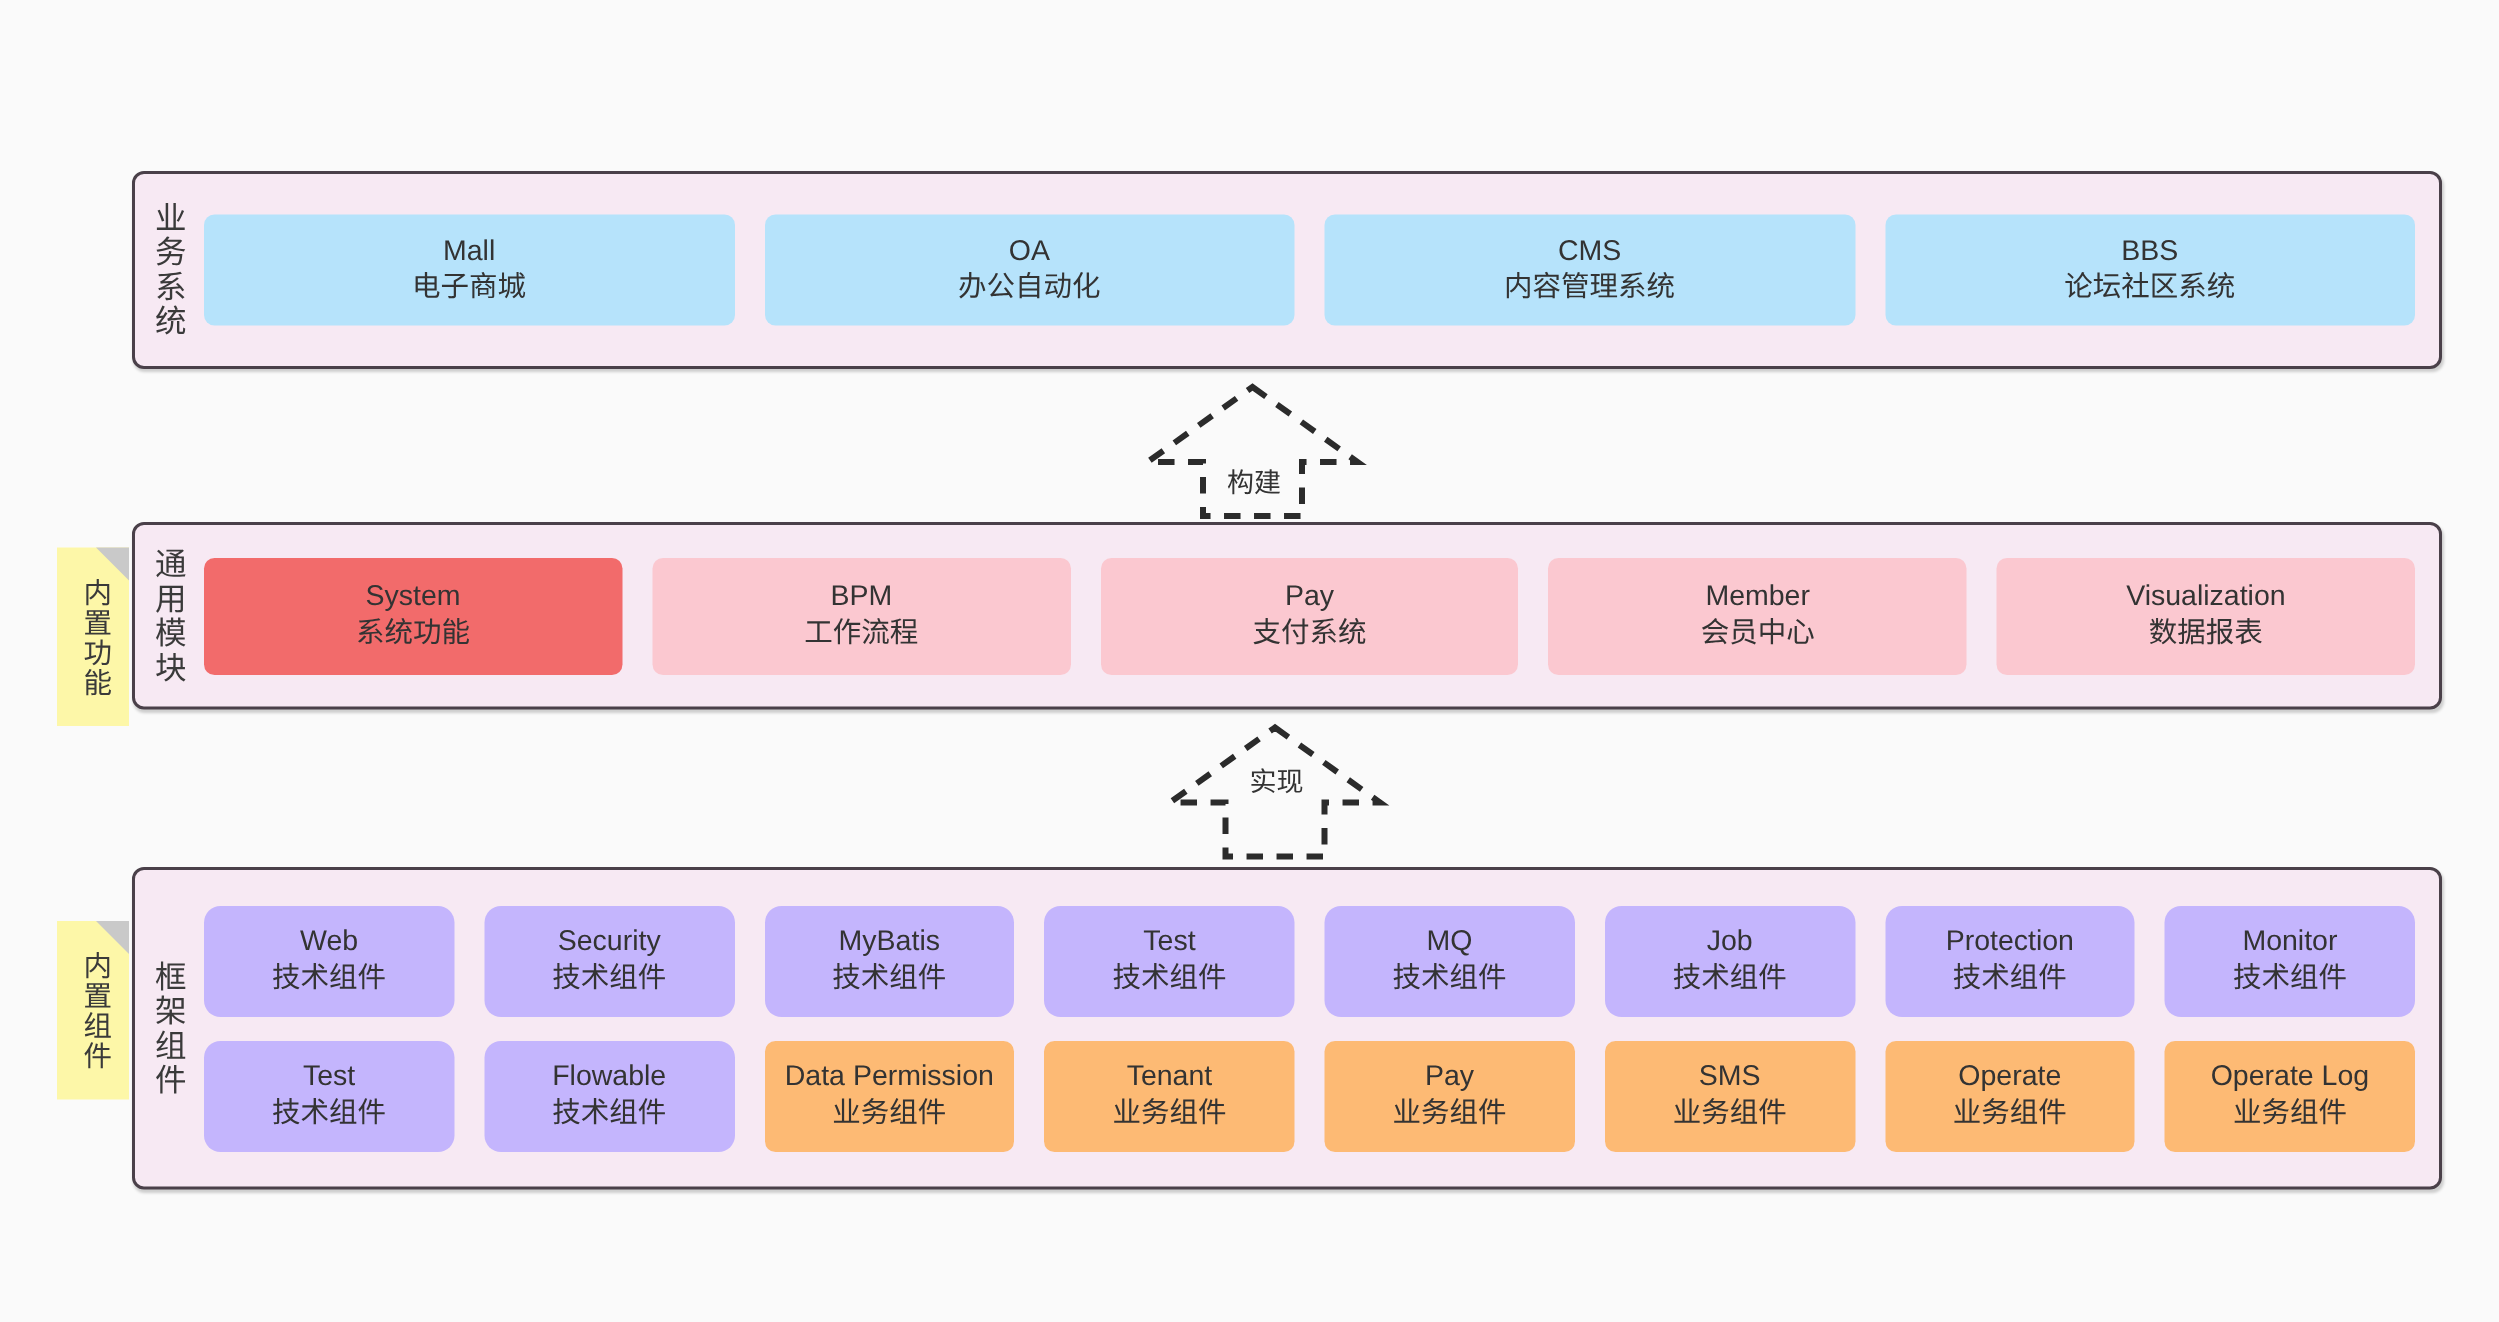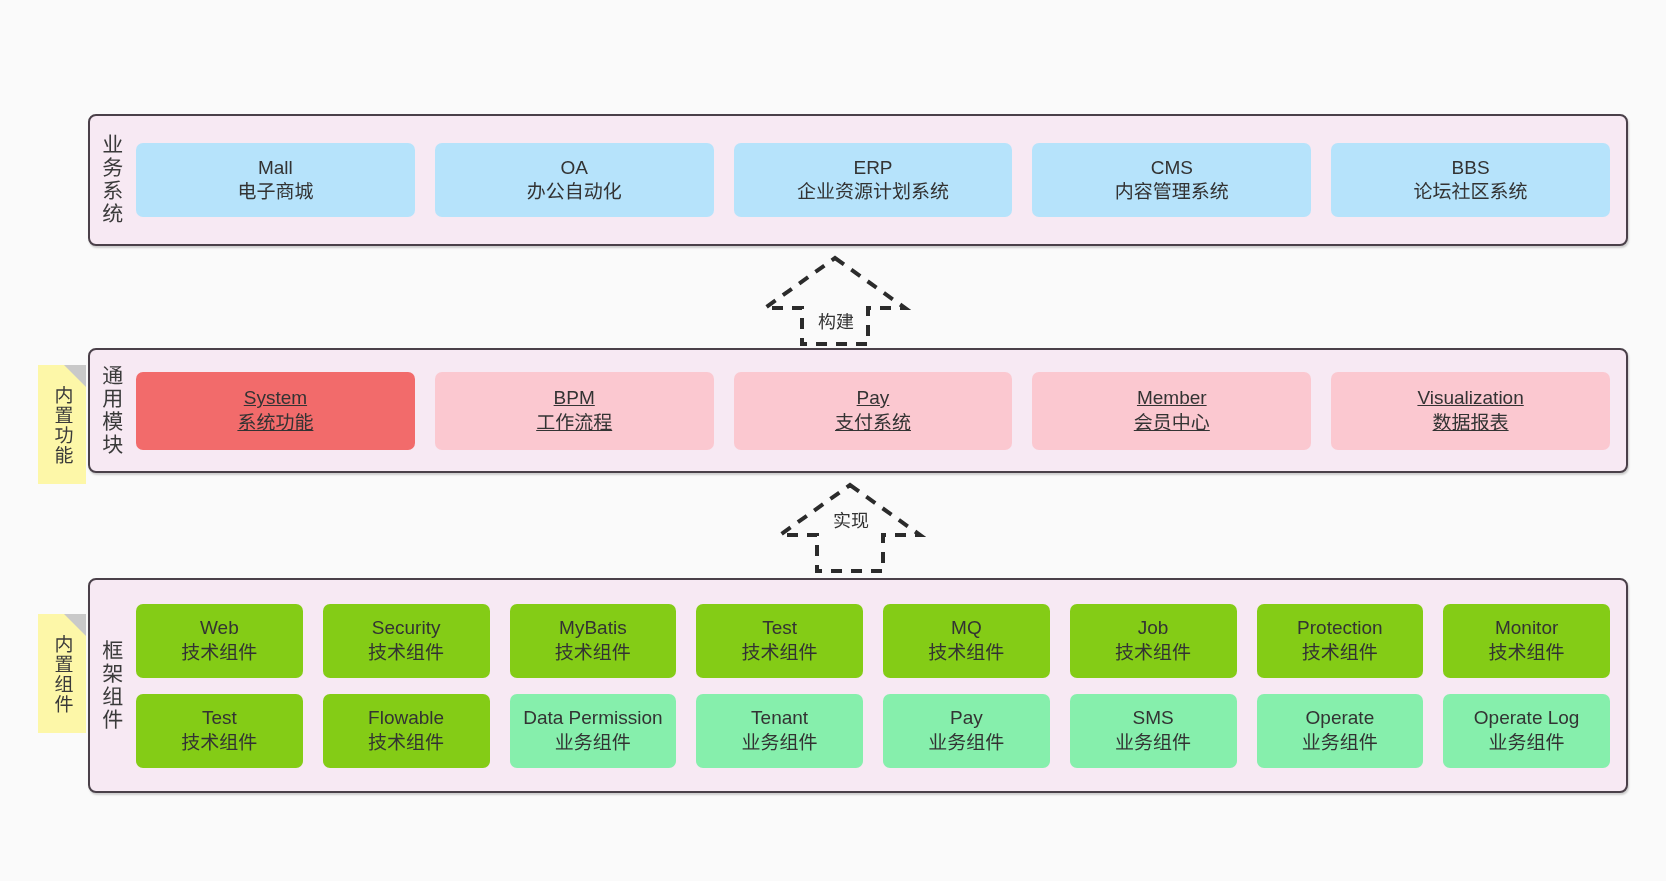--- a/index.html
+++ b/index.html
@@ -86,26 +86,26 @@
     padding: 6px 4px;
     box-sizing: border-box;
     word-break: break-word;
   }
   .card .t-en { display: block; }
   .card .t-cn { display: block; }
 
   .card.blue      { background: #b6e3fb; }
   .card.red       { background: #f26b6b; }
   .card.pink      { background: #fbc8d0; }
-  .card.green     { background: #84cc16; }
-  .card.lightgreen{ background: #86efac; text-align: center; }
+  .card.green     { background: #c4b5fd; border-radius: 11px; }
+  .card.lightgreen{ background: #fdba74; text-align: center; }
 
   
   .layer-business .card { height: 74px; }
-  .layer-modules  .card { height: 78px; text-decoration: underline; }
+  .layer-modules  .card { height: 78px; }
   .layer-framework .card { height: 74px; }
 
   
   .sticky {
     position: absolute;
     background: #fdf7a8;
     font-size: 19px;
     line-height: 1.22;
     letter-spacing: 1px;
     color: #3a3a3a;
@@ -155,24 +155,20 @@
         <div class="card blue">
           <span class="t-en">Mall</span>
           <span class="t-cn">电子商城</span>
         </div>
 
         <div class="card blue">
           <span class="t-en">OA</span>
           <span class="t-cn">办公自动化</span>
         </div>
 
-        <div class="card blue">
-          <span class="t-en">ERP</span>
-          <span class="t-cn">企业资源计划系统</span>
-        </div>
 
 
         <div class="card blue">
           <span class="t-en">CMS</span>
           <span class="t-cn">内容管理系统</span>
         </div>
 
         <div class="card blue">
           <span class="t-en">BBS</span>
           <span class="t-cn">论坛社区系统</span>

